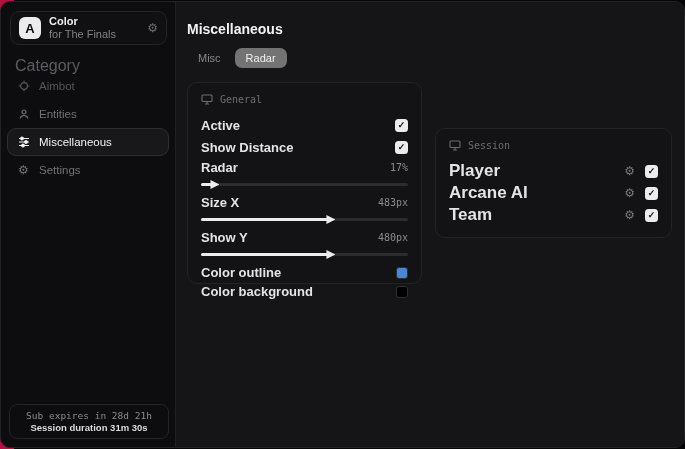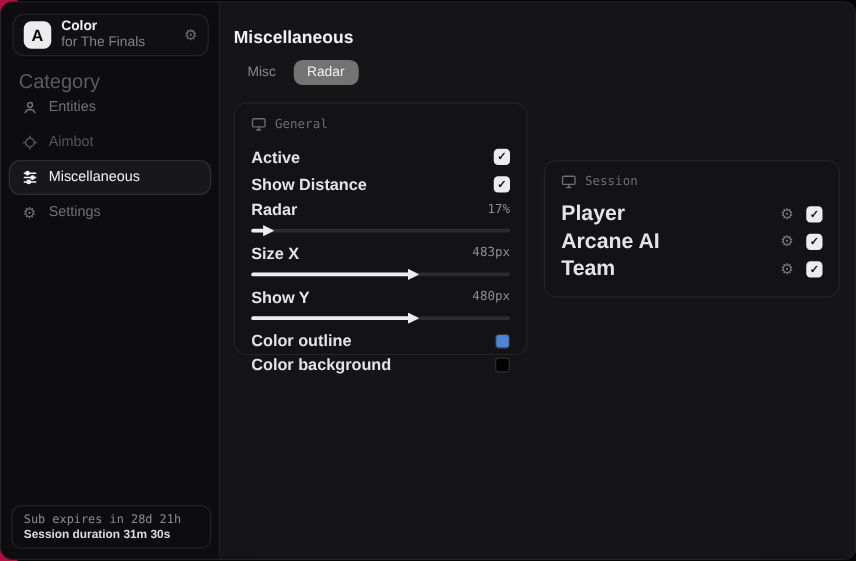--- a/index.html
+++ b/index.html
@@ -29,21 +29,21 @@
               color:#717177; font-size:11.5px; border-radius:9px; border:1px solid transparent;
               cursor:pointer; }
   .nav-item.dim { color:#55555b; }
   .nav-item.active { background:#18181b; border-color:#2d2d33; color:#f2f2f4; }
   .nav-icon { width:13px; height:13px; display:flex; align-items:center; justify-content:center; }
   .nav-icon svg { width:12px; height:12px; }
   .gear-glyph { font-size:12px; line-height:1; }
 
   .session-box { position:absolute; left:8px; bottom:8px; width:160px; height:35px;
                  border:1px solid #242428; border-radius:8px; padding:4px 9px;
-                 display:flex; flex-direction:column; justify-content:center; gap:1px; }
+                 display:flex; flex-direction:column; justify-content:center; gap:1px;align-items:center; }
   .session-line1 { font-family:"DejaVu Sans Mono", monospace; font-size:9.5px; color:#8a8a90; }
   .session-line2 { font-size:9.5px; color:#dcdcde; font-weight:bold; }
 
   
   .main { position:absolute; left:176px; top:0; right:0; bottom:0; background:#151517; }
   .page-title { position:absolute; left:10px; top:19px; color:#f2f2f4; font-size:14px;
                 font-weight:bold; }
   .tabs { position:absolute; left:10px; top:46px; display:flex; gap:3px; }
   .tab { font-size:11px; padding:4px 11px; border-radius:7px; color:#87878d; cursor:pointer; }
   .tab.active { background:#737373; color:#f0f0f2; }
@@ -92,41 +92,41 @@
       <div class="logo-text">
         <div class="logo-title">Color</div>
         <div class="logo-sub">for The Finals</div>
       </div>
       <span class="logo-gear">⚙</span>
     </div>
 
     <div class="category-label">Category</div>
 
     <div class="nav">
-      <div class="nav-item">
-        <span class="nav-icon">
-          <svg viewBox="0 0 12 12" fill="none" stroke="currentColor" stroke-width="1.2">
-            <circle cx="6" cy="4" r="2"></circle>
-              <path d="M2 10.5c0.6-2.2 2.2-3 4-3s3.4 0.8 4 3"></path>
-          </svg>
-        </span>
-        <span>Entities</span>
-      </div>
-
       <div class="nav-item dim">
         <span class="nav-icon">
           <svg viewBox="0 0 12 12" fill="none" stroke="currentColor" stroke-width="1.2">
             <circle cx="6" cy="6" r="3.4"></circle>
               <line x1="6" y1="0.5" x2="6" y2="2.4"></line>
             <line x1="6" y1="9.6" x2="6" y2="11.5"></line>
               <line x1="0.5" y1="6" x2="2.4" y2="6"></line>
             <line x1="9.6" y1="6" x2="11.5" y2="6"></line>
           </svg>
         </span>
         <span>Aimbot</span>
+      </div>
+
+      <div class="nav-item">
+        <span class="nav-icon">
+          <svg viewBox="0 0 12 12" fill="none" stroke="currentColor" stroke-width="1.2">
+            <circle cx="6" cy="4" r="2"></circle>
+              <path d="M2 10.5c0.6-2.2 2.2-3 4-3s3.4 0.8 4 3"></path>
+          </svg>
+        </span>
+        <span>Entities</span>
       </div>
 
       <div class="nav-item active">
         <span class="nav-icon">
           <svg viewBox="0 0 12 12" fill="none" stroke="currentColor" stroke-width="1.2">
             <line x1="1" y1="2.5" x2="11" y2="2.5"></line>
               <circle cx="4" cy="2.5" r="1.3" fill="currentColor"></circle>
             <line x1="1" y1="6" x2="11" y2="6"></line>
               <circle cx="8" cy="6" r="1.3" fill="currentColor"></circle>
             <line x1="1" y1="9.5" x2="11" y2="9.5"></line>

